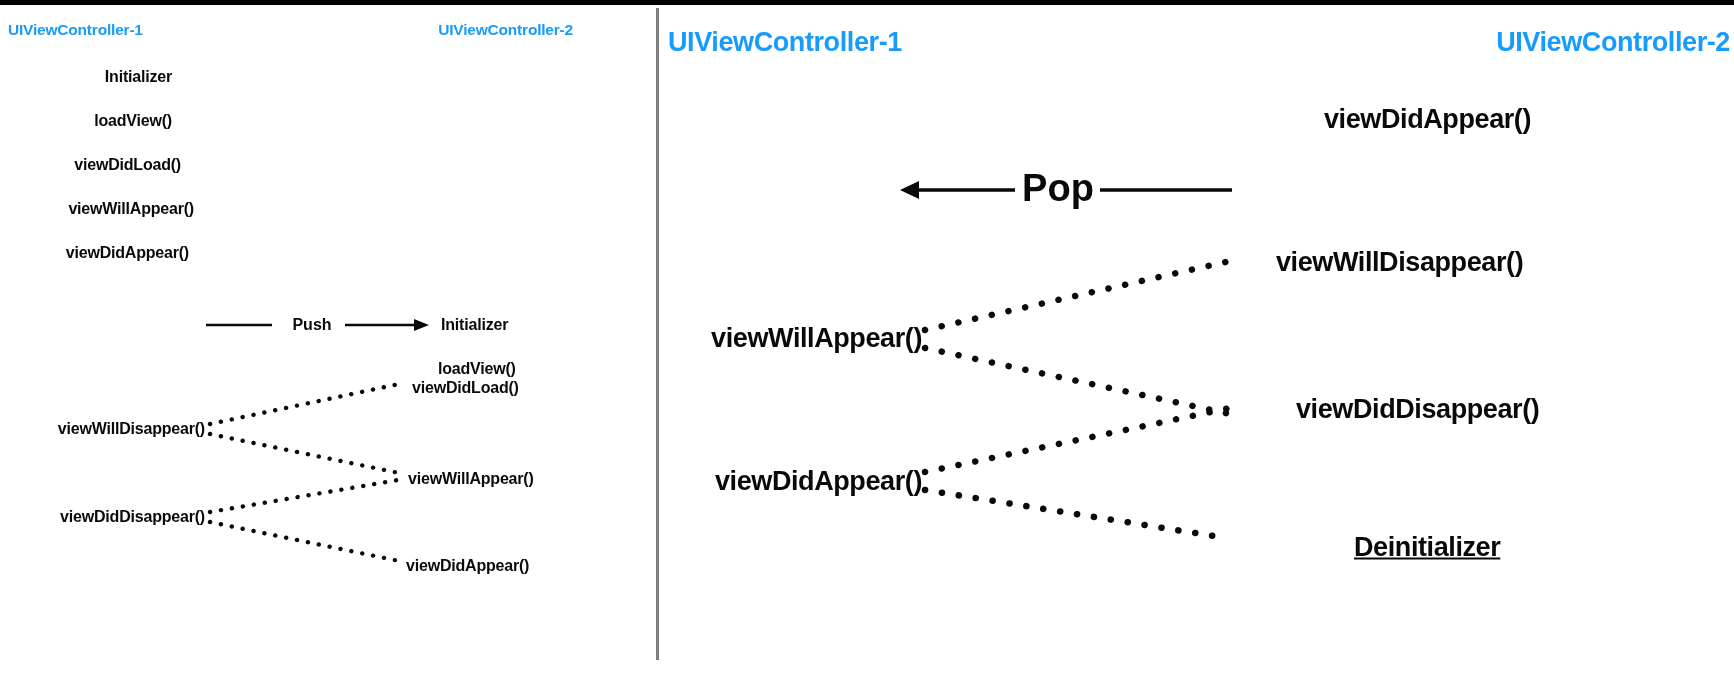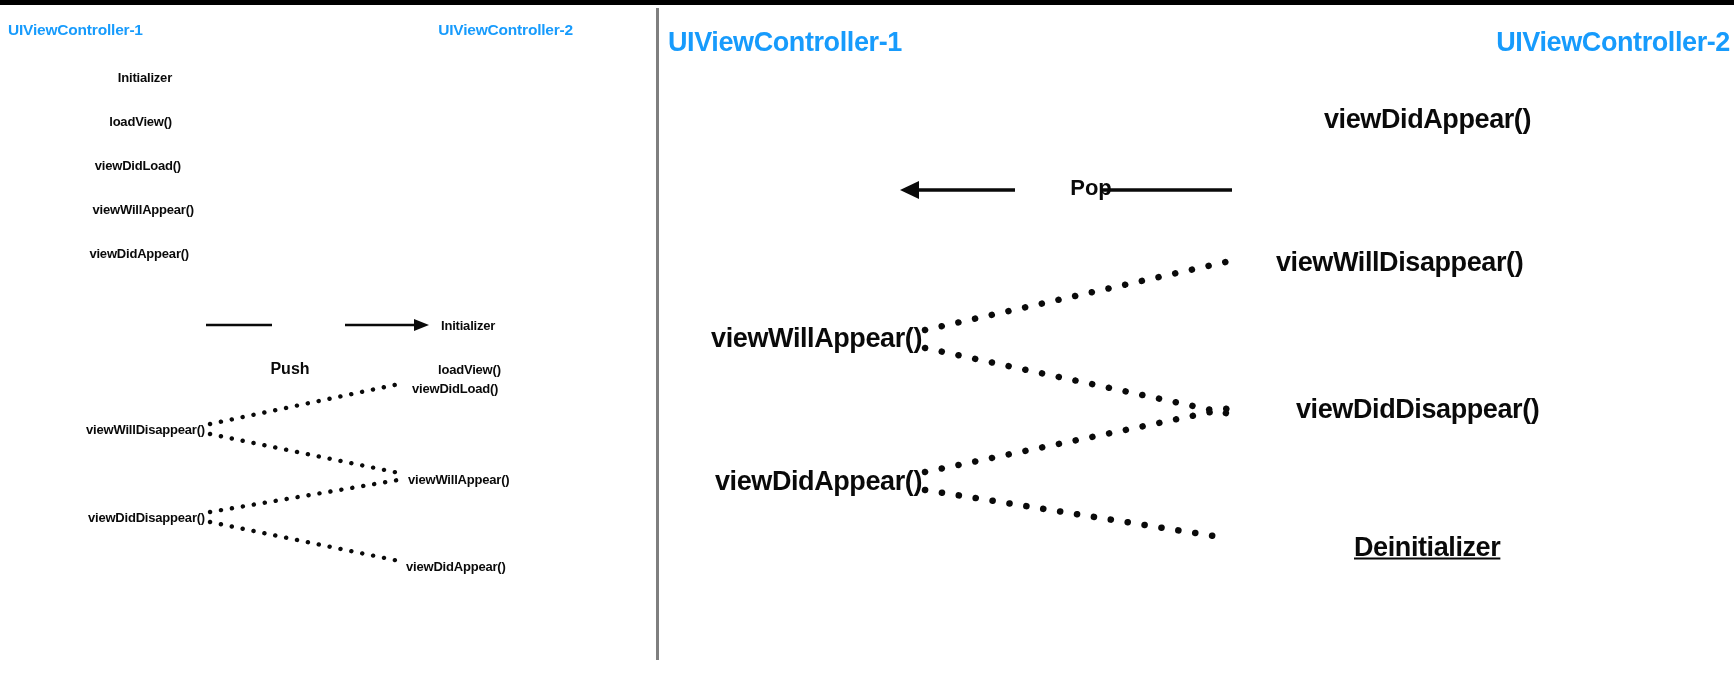--- a/index.html
+++ b/index.html
@@ -39,21 +39,21 @@
     white-space: nowrap;
   }
   .lbl {
     position: absolute;
     color: #0a0a0a;
     font-weight: bold;
     white-space: nowrap;
   }
   
   #panel-left .hdr { font-size: 15.5px; letter-spacing: -0.2px; }
-  #panel-left .lbl { font-size: 13px; letter-spacing: -0.2px; }
+  #panel-left .lbl { font-size: 16px; letter-spacing: -0.2px; }
   
   #panel-right .hdr { font-size: 27px; letter-spacing: -0.4px; }
   #panel-right .lbl { font-size: 27px; letter-spacing: -0.4px; }
 
   .anchor-l { transform: translate(0, -50%); }
   .anchor-r { transform: translate(-100%, -50%); text-align: center; }
 
   .svg-layer {
     position: absolute;
     left: 0; top: 0;
@@ -62,21 +62,21 @@
     overflow: visible;
   }
   .arrow-label {
     position: absolute;
     color: #0a0a0a;
     font-weight: bold;
     white-space: nowrap;
     transform: translate(-50%, -50%);
   }
   #panel-left .arrow-label { font-size: 16px; }
-  #panel-right .arrow-label { font-size: 22px; margin-left: 33px; }
+  #panel-right .arrow-label { font-size: 38px; }
 </style>
 </head>
 <body>
 
 <div id="page">
 
   <div class="topbar"></div>
   <div class="divider"></div>
 
   <div class="panel" id="panel-left">
@@ -107,21 +107,21 @@
     <div class="lbl anchor-r" style="left:189px; top:253px;">viewDidAppear()</div>
     <div class="lbl anchor-r" style="left:205px; top:429px;">viewWillDisappear()</div>
     <div class="lbl anchor-r" style="left:205px; top:517px;">viewDidDisappear()</div>
 
     <div class="lbl anchor-l" style="left:441px; top:325px;">Initializer</div>
     <div class="lbl anchor-l" style="left:438px; top:369px;">loadView()</div>
     <div class="lbl anchor-l" style="left:412px; top:388px;">viewDidLoad()</div>
     <div class="lbl anchor-l" style="left:408px; top:479px;">viewWillAppear()</div>
     <div class="lbl anchor-l" style="left:406px; top:566px;">viewDidAppear()</div>
 
-    <div class="arrow-label" style="left:290px; top:325px;margin-top:44px;">Push</div>
+    <div class="arrow-label" style="left:312px; top:325px;">Push</div>
   </div>
 
   <div class="panel" id="panel-right">
 
     <svg class="svg-layer" viewBox="0 0 1074 682" preserveAspectRatio="none">
 
       <polygon points="240,190 259,181 259,199" fill="#0a0a0a"></polygon>
       <line x1="255" y1="190" x2="355" y2="190" stroke="#0a0a0a" stroke-width="3.4"></line>
 
       <line x1="440" y1="190" x2="572" y2="190" stroke="#0a0a0a" stroke-width="3.4"></line>

